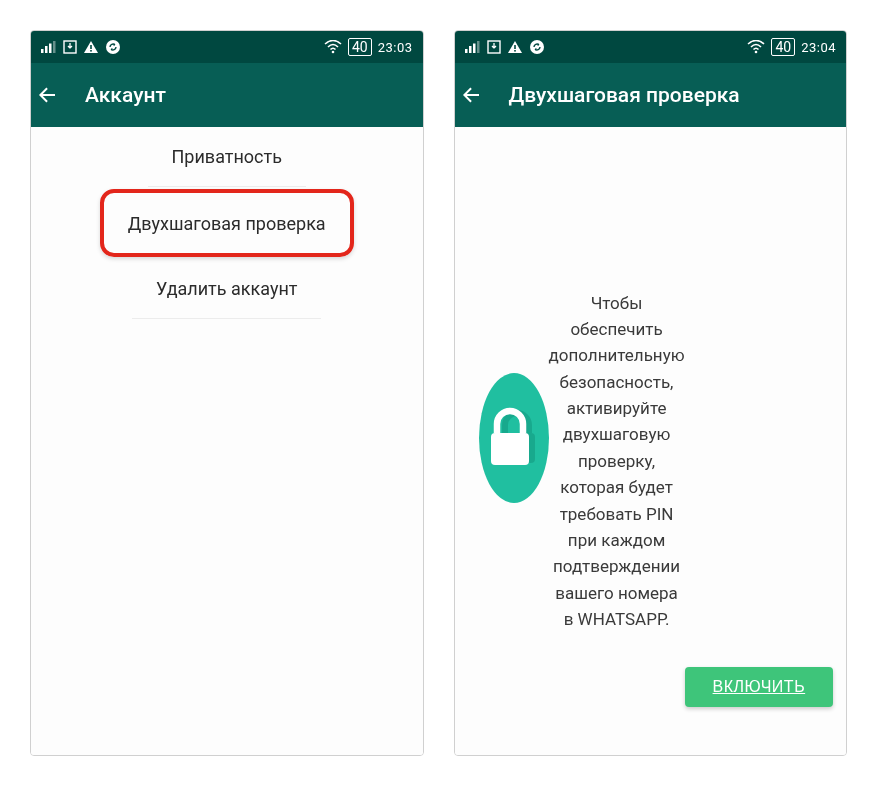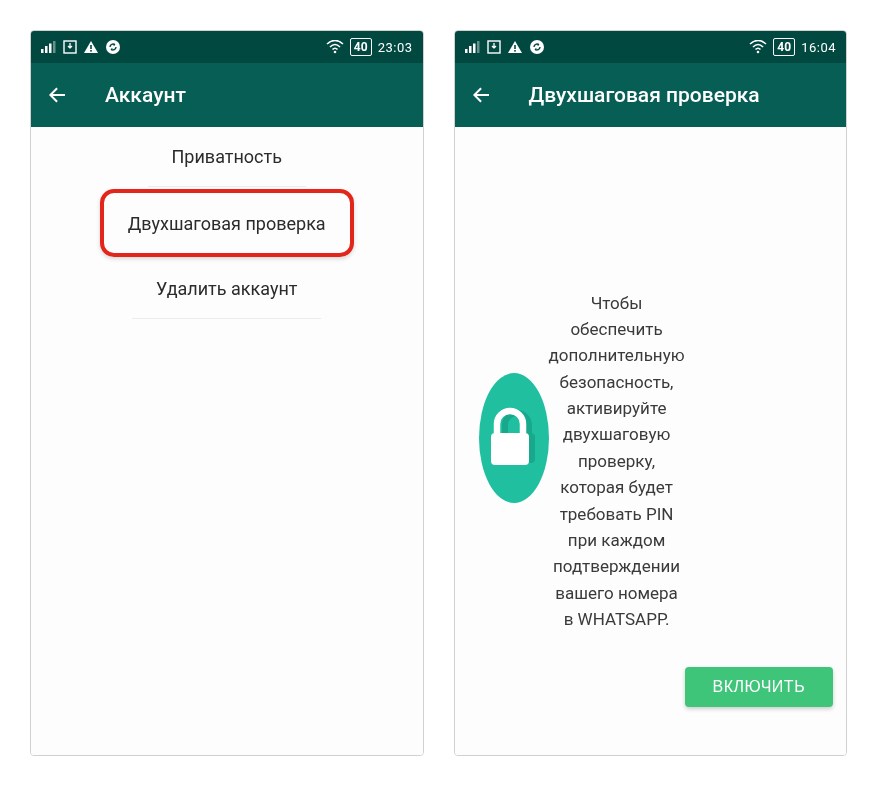--- a/index.html
+++ b/index.html
@@ -28,31 +28,31 @@
     align-items: center;
     justify-content: space-between;
     padding: 0 10px;
     font-size: 14px;
   }
   .status-left { display:flex; align-items:center; gap:6px; }
   .status-right { display:flex; align-items:center; gap:6px; }
   .clock { font-size: 13px; letter-spacing: .5px; font-weight:400; }
   .batt {
     display:inline-flex; align-items:center; gap:2px;
-    font-size:12px; border:1.5px solid #fff; border-radius:2px;
-    padding: 8px 3px; height:14px; line-height:12px;font-weight:bold;
+    font-size:14px; border:1.5px solid #fff; border-radius:2px;
+    padding: 8px 3px; height:14px; line-height:12px;
   }
   .app-bar {
     height: 64px;
     background: #075E55;
     color: #fff;
     display: flex;
     align-items: center;
-    padding: 0 14px;
-    gap: 36px;
+    padding: 0 4px;
+    gap: 26px;
   }
   .back-arrow { width:24px; height:24px; display:flex; align-items:center; justify-content:center; cursor:pointer;}
   .app-title { font-size: 21px; font-weight:500; }
   .content { flex:1; background:#fdfdfd; position:relative; display:flex; flex-direction:column;align-items:center;}
   .list-item {
     height: 60px;
     display:flex;
     align-items:center;
     padding: 0 24px;
     font-size: 18px;
@@ -96,20 +96,21 @@
     background:#3EC57A;
     color:#fff;
     font-size: 16px;
     font-weight:500;
     letter-spacing:.5px;
     padding: 11px 28px;
     border-radius:4px;
     border:none;
     cursor:pointer;
     box-shadow: 0 2px 4px rgba(0,0,0,.2);
+    text-decoration: underline;
   }
   svg { display:block; }
 </style>
 </head>
 <body>
 
 <div class="phone">
   <div class="status-bar">
     <div class="status-left">
       <span>
@@ -206,21 +207,21 @@
     <div class="status-right">
       <span>
         <svg width="18" height="14" viewBox="0 0 18 14">
             <path d="M1 4 Q9 -3 17 4" stroke="#fff" stroke-width="1.6" fill="none"></path>
             <path d="M4 7 Q9 2 14 7" stroke="#fff" stroke-width="1.6" fill="none"></path>
             <path d="M6.5 9.5 Q9 7 11.5 9.5" stroke="#fff" stroke-width="1.6" fill="none"></path>
             <circle cx="9" cy="12" r="1.3" fill="#fff"></circle>
           </svg>
       </span>
       <span class="batt">40</span>
-      <span class="clock">16:04</span>
+      <span class="clock">23:04</span>
     </div>
   </div>
 
   <div class="app-bar">
     <div class="back-arrow">
       <svg width="24" height="24" viewBox="0 0 24 24">
           <path d="M20 11H7.8l5-5L11.4 4.6 4 12l7.4 7.4 1.4-1.4-5-5H20z" fill="#fff"></path>
         </svg>
     </div>
     <div class="app-title">Двухшаговая проверка</div>

